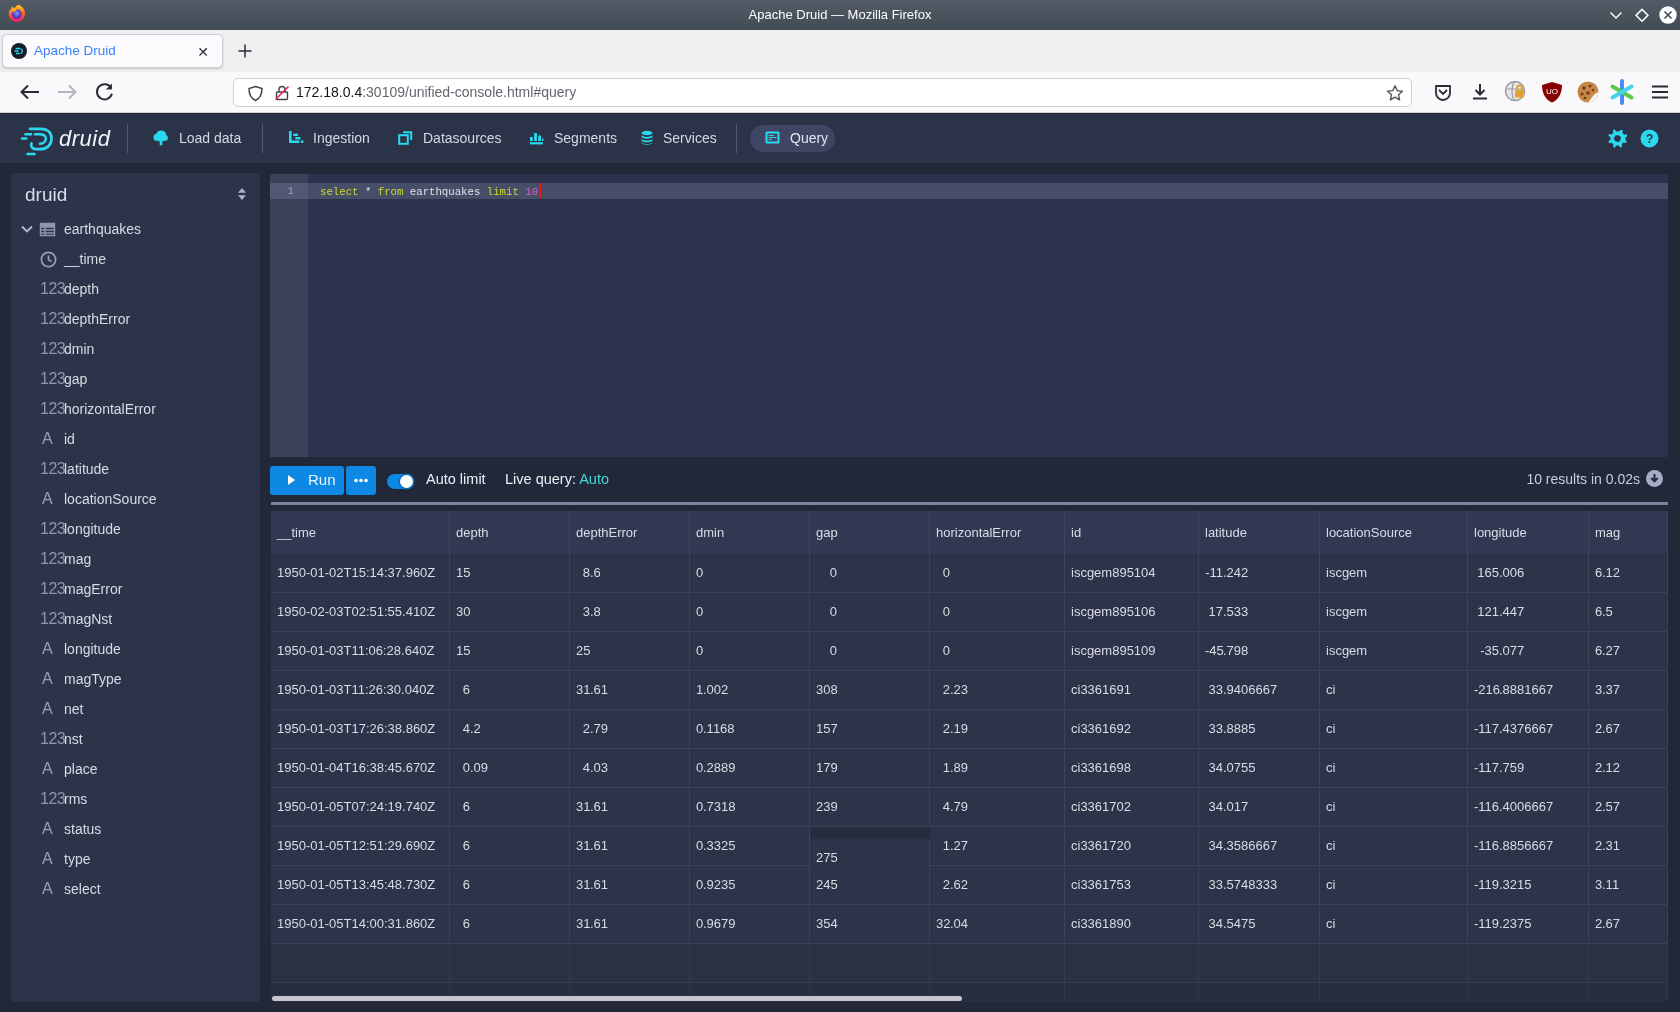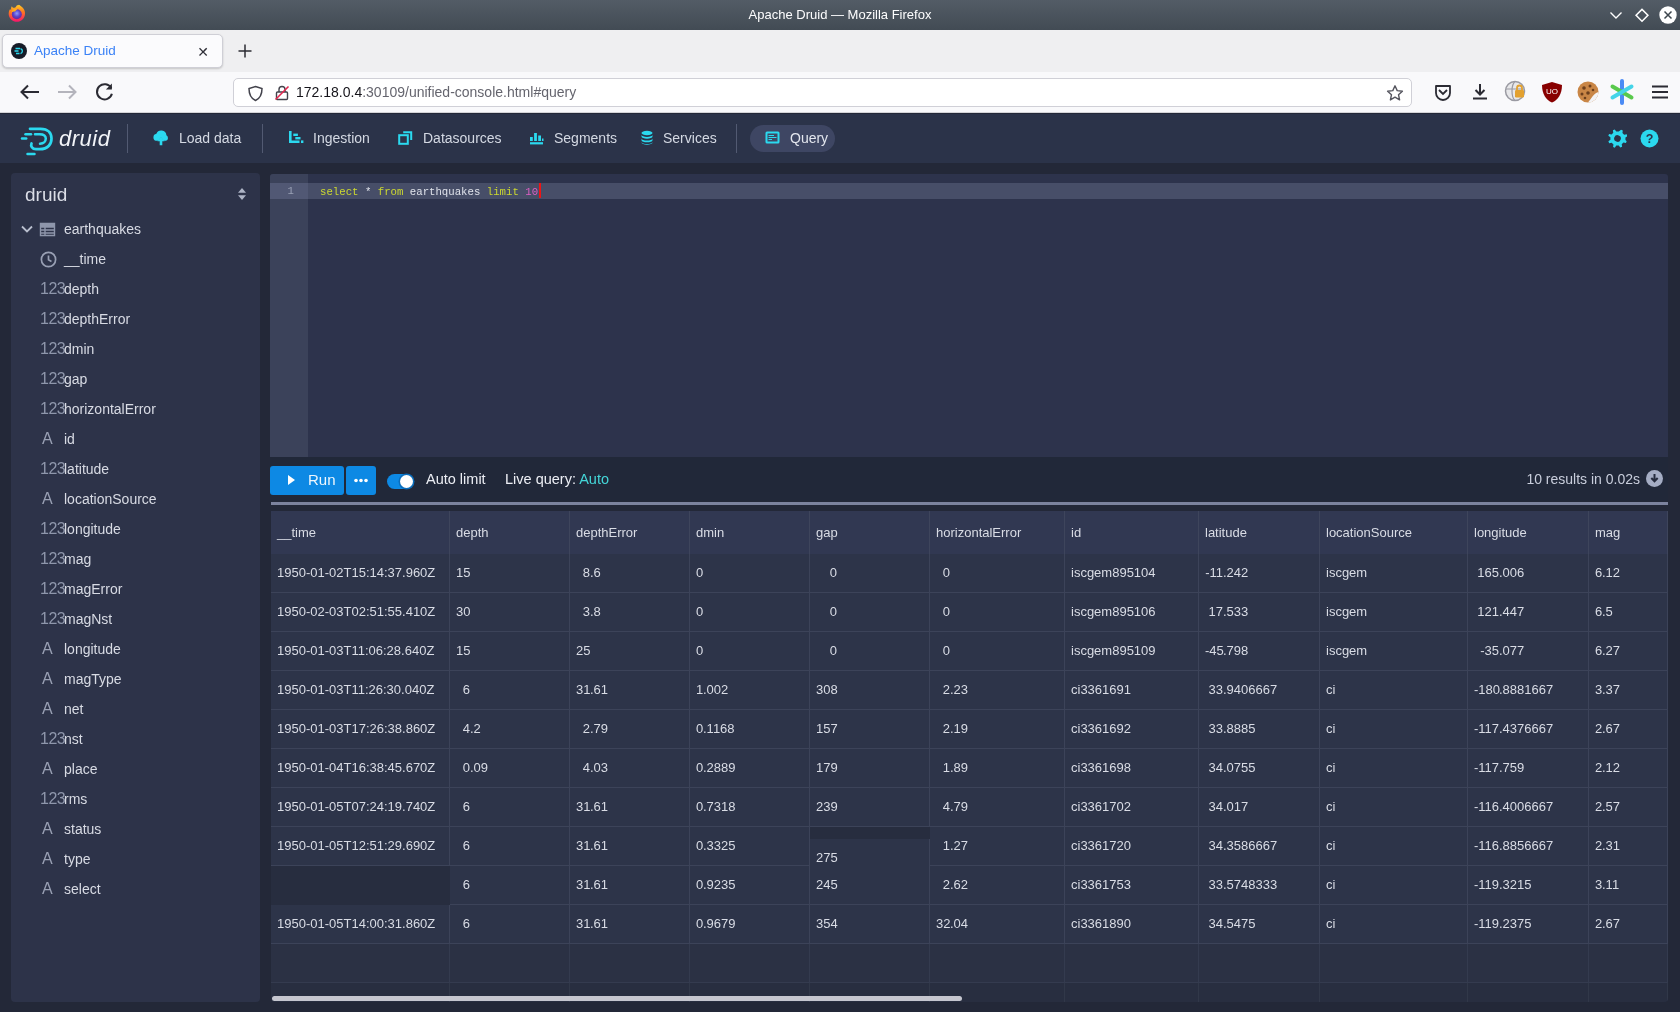--- a/index.html
+++ b/index.html
@@ -431,21 +431,21 @@
 <div class="cell" style="left:1318px;top:121px;width:79px"><span class="p"><span class="ip" style="width:7px">6</span>.27</span></div>
 <div class="cell" style="left:0px;top:160px;width:179px"><span class="p">1950-01-03T11:26:30.040Z</span></div>
 <div class="cell" style="left:179px;top:160px;width:120px"><span class="p"><span class="ip" style="width:14px">6</span></span></div>
 <div class="cell" style="left:299px;top:160px;width:120px"><span class="p"><span class="ip" style="width:14px">31</span>.61</span></div>
 <div class="cell" style="left:419px;top:160px;width:120px"><span class="p"><span class="ip" style="width:7px">1</span>.002</span></div>
 <div class="cell" style="left:539px;top:160px;width:120px"><span class="p"><span class="ip" style="width:21px">308</span></span></div>
 <div class="cell" style="left:659px;top:160px;width:135px"><span class="p"><span class="ip" style="width:14px">2</span>.23</span></div>
 <div class="cell" style="left:794px;top:160px;width:134px"><span class="p">ci3361691</span></div>
 <div class="cell" style="left:928px;top:160px;width:121px"><span class="p"><span class="ip" style="width:18px">33</span>.9406667</span></div>
 <div class="cell" style="left:1049px;top:160px;width:148px"><span class="p">ci</span></div>
-<div class="cell" style="left:1197px;top:160px;width:121px"><span class="p"><span class="ip" style="width:25px">-180</span>.8881667</span></div>
+<div class="cell" style="left:1197px;top:160px;width:121px"><span class="p"><span class="ip" style="width:25px">-216</span>.8881667</span></div>
 <div class="cell" style="left:1318px;top:160px;width:79px"><span class="p"><span class="ip" style="width:7px">3</span>.37</span></div>
 <div class="cell" style="left:0px;top:199px;width:179px"><span class="p">1950-01-03T17:26:38.860Z</span></div>
 <div class="cell" style="left:179px;top:199px;width:120px"><span class="p"><span class="ip" style="width:14px">4</span>.2</span></div>
 <div class="cell" style="left:299px;top:199px;width:120px"><span class="p"><span class="ip" style="width:14px">2</span>.79</span></div>
 <div class="cell" style="left:419px;top:199px;width:120px"><span class="p"><span class="ip" style="width:7px">0</span>.1168</span></div>
 <div class="cell" style="left:539px;top:199px;width:120px"><span class="p"><span class="ip" style="width:21px">157</span></span></div>
 <div class="cell" style="left:659px;top:199px;width:135px"><span class="p"><span class="ip" style="width:14px">2</span>.19</span></div>
 <div class="cell" style="left:794px;top:199px;width:134px"><span class="p">ci3361692</span></div>
 <div class="cell" style="left:928px;top:199px;width:121px"><span class="p"><span class="ip" style="width:18px">33</span>.8885</span></div>
 <div class="cell" style="left:1049px;top:199px;width:148px"><span class="p">ci</span></div>
@@ -477,20 +477,21 @@
 <div class="cell" style="left:179px;top:316px;width:120px"><span class="p"><span class="ip" style="width:14px">6</span></span></div>
 <div class="cell" style="left:299px;top:316px;width:120px"><span class="p"><span class="ip" style="width:14px">31</span>.61</span></div>
 <div class="cell" style="left:419px;top:316px;width:120px"><span class="p"><span class="ip" style="width:7px">0</span>.3325</span></div>
 <div class="cell" style="left:539px;top:328px;width:120px"><span class="p"><span class="ip" style="width:21px">275</span></span></div>
 <div class="cell" style="left:659px;top:316px;width:135px"><span class="p"><span class="ip" style="width:14px">1</span>.27</span></div>
 <div class="cell" style="left:794px;top:316px;width:134px"><span class="p">ci3361720</span></div>
 <div class="cell" style="left:928px;top:316px;width:121px"><span class="p"><span class="ip" style="width:18px">34</span>.3586667</span></div>
 <div class="cell" style="left:1049px;top:316px;width:148px"><span class="p">ci</span></div>
 <div class="cell" style="left:1197px;top:316px;width:121px"><span class="p"><span class="ip" style="width:25px">-116</span>.8856667</span></div>
 <div class="cell" style="left:1318px;top:316px;width:79px"><span class="p"><span class="ip" style="width:7px">2</span>.31</span></div>
+<div class="cell" style="left:0px;top:355px;width:179px"><span class="p">1950-01-05T13:45:48.730Z</span></div>
 <div class="cell" style="left:179px;top:355px;width:120px"><span class="p"><span class="ip" style="width:14px">6</span></span></div>
 <div class="cell" style="left:299px;top:355px;width:120px"><span class="p"><span class="ip" style="width:14px">31</span>.61</span></div>
 <div class="cell" style="left:419px;top:355px;width:120px"><span class="p"><span class="ip" style="width:7px">0</span>.9235</span></div>
 <div class="cell" style="left:539px;top:355px;width:120px"><span class="p"><span class="ip" style="width:21px">245</span></span></div>
 <div class="cell" style="left:659px;top:355px;width:135px"><span class="p"><span class="ip" style="width:14px">2</span>.62</span></div>
 <div class="cell" style="left:794px;top:355px;width:134px"><span class="p">ci3361753</span></div>
 <div class="cell" style="left:928px;top:355px;width:121px"><span class="p"><span class="ip" style="width:18px">33</span>.5748333</span></div>
 <div class="cell" style="left:1049px;top:355px;width:148px"><span class="p">ci</span></div>
 <div class="cell" style="left:1197px;top:355px;width:121px"><span class="p"><span class="ip" style="width:25px">-119</span>.3215</span></div>
 <div class="cell" style="left:1318px;top:355px;width:79px"><span class="p"><span class="ip" style="width:7px">3</span>.11</span></div>

